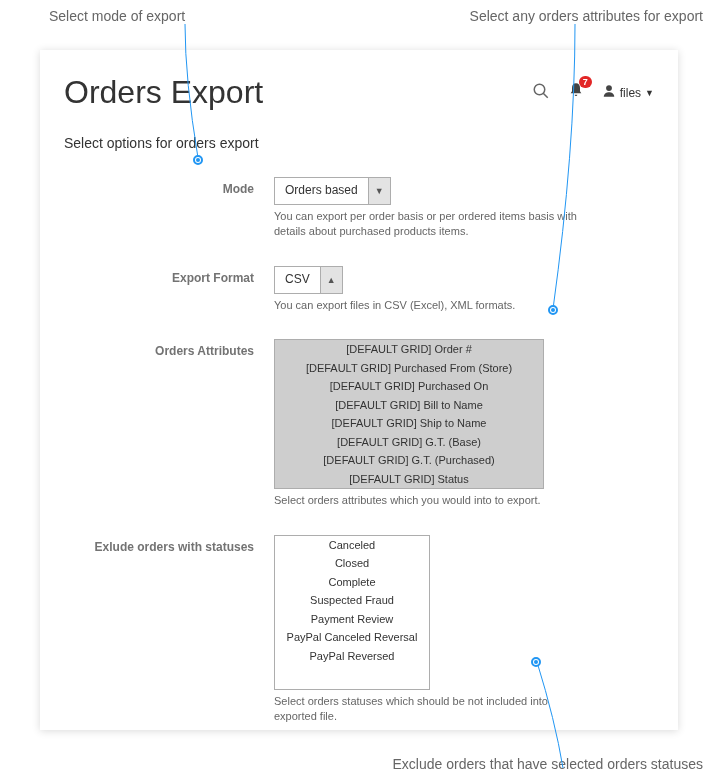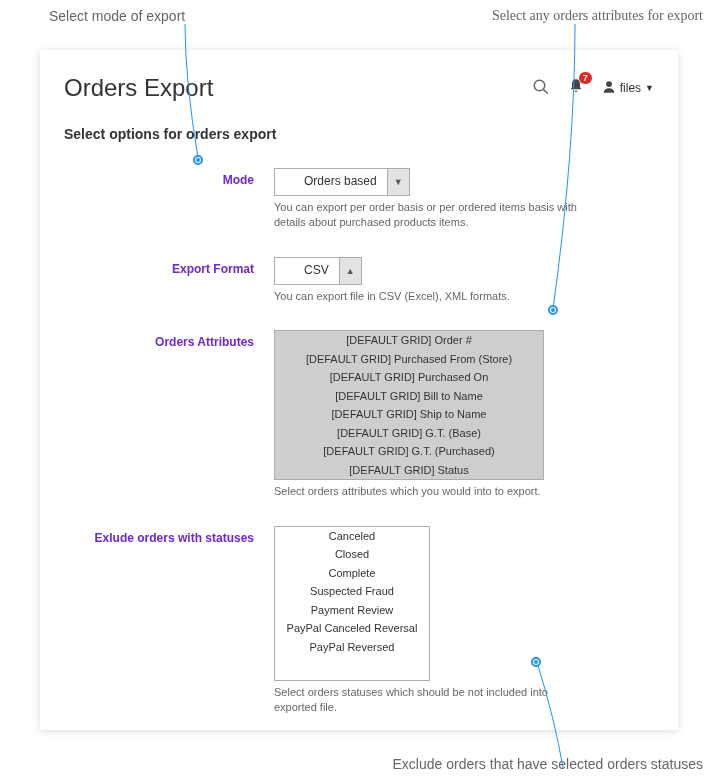--- a/index.html
+++ b/index.html
@@ -12,21 +12,21 @@
       font-size: 13px;
       color: #333;
     }
     .annotation {
       position: absolute;
       color: #666;
       font-size: 14px;
       font-weight: 300;
     }
     .annotation-top-left { top: 8px; left: 49px; }
-    .annotation-top-right { top: 8px; right: 16px; font-family: Liberation Serif, serif; }
+    .annotation-top-right { top: 8px; right: 16px; }
     .annotation-bottom-right { bottom: 8px; right: 16px; }
     
     .dot {
       position: absolute;
       width: 10px;
       height: 10px;
       border: 2px solid #2196f3;
       border-radius: 50%;
       background: #fff;
       z-index: 10;
@@ -59,21 +59,21 @@
       overflow: hidden;
     }
     
     .header {
       display: flex;
       align-items: center;
       justify-content: space-between;
       margin-bottom: 24px;
     }
     .page-title {
-      font-size: 24px;
+      font-size: 32px;
       font-weight: 400;
       color: #333;
     }
     .header-right {
       display: flex;
       align-items: center;
       gap: 18px;
     }
     .search-icon svg { width: 18px; height: 18px; }
     .notif { position: relative; }
@@ -92,55 +92,54 @@
       display: flex;
       align-items: center;
       gap: 4px;
       font-size: 12px;
       cursor: pointer;
     }
     .user-icon { font-size: 14px; }
     .chevron { font-size: 9px; }
     
     .subtitle {
-      font-weight: 700;
+      font-weight: 400;
       font-size: 14px;
       margin-bottom: 26px;
     }
     
     .form-row {
       display: flex;
       margin-bottom: 26px;
     }
     .form-label {
       width: 210px;
       text-align: right;
       padding-right: 20px;
       font-weight: 600;
       font-size: 12px;
-      color: #6d28d9;
+      color: #737373;
       padding-top: 5px;
     }
     .form-field {
       flex: 1;
       max-width: 310px;
     }
     .help-text {
       font-size: 11px;
       color: #666;
       margin-top: 4px;
       line-height: 1.4;
     }
     
     .select-box {
       display: inline-flex;
       border: 1px solid #adadad;
       height: 28px;
       background: #fff;
-      padding-left: 19px;
     }
     .select-value {
       padding: 5px 10px;
       font-size: 12px;
       min-width: 85px;
     }
     .select-btn {
       width: 22px;
       background: #e3e3e3;
       border-left: 1px solid #adadad;
@@ -243,21 +242,21 @@
     </div>
   </div>
 
   <div class="form-row">
     <div class="form-label">Export Format</div>
     <div class="form-field">
       <div class="select-box">
         <span class="select-value" style="min-width:30px">CSV</span>
         <span class="select-btn">▲</span>
       </div>
-      <div class="help-text">You can export file in CSV (Excel), XML formats.</div>
+      <div class="help-text">You can export files in CSV (Excel), XML formats.</div>
     </div>
   </div>
 
   <div class="form-row">
     <div class="form-label">Orders Attributes</div>
     <div class="form-field">
       <div class="multiselect" id="attrs-list">
           <div class="multiselect-item selected">[DEFAULT GRID] Order #</div>
           <div class="multiselect-item selected">[DEFAULT GRID] Purchased From (Store)</div>
           <div class="multiselect-item selected">[DEFAULT GRID] Purchased On</div>

